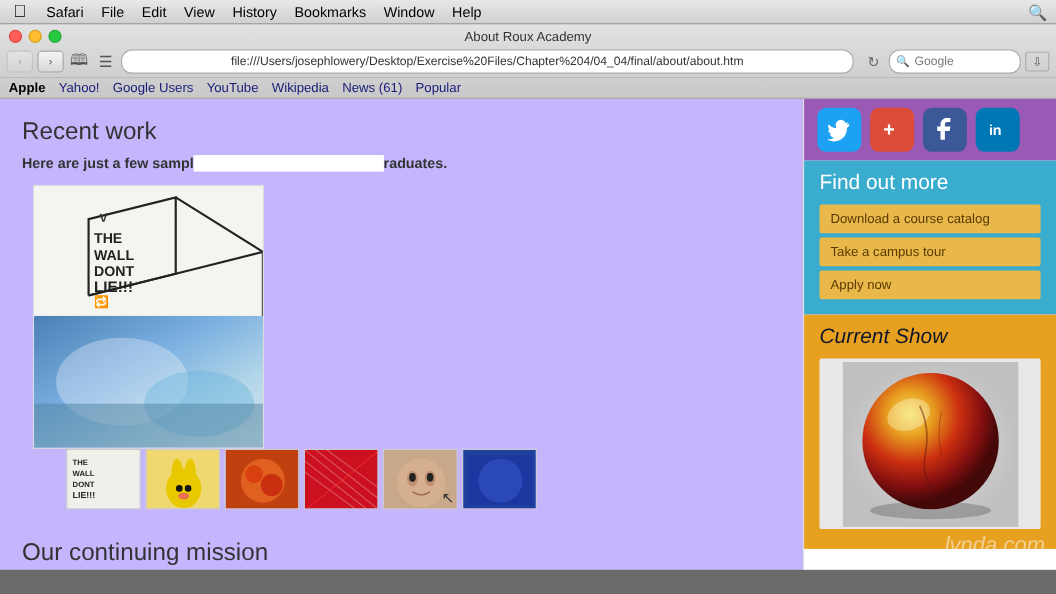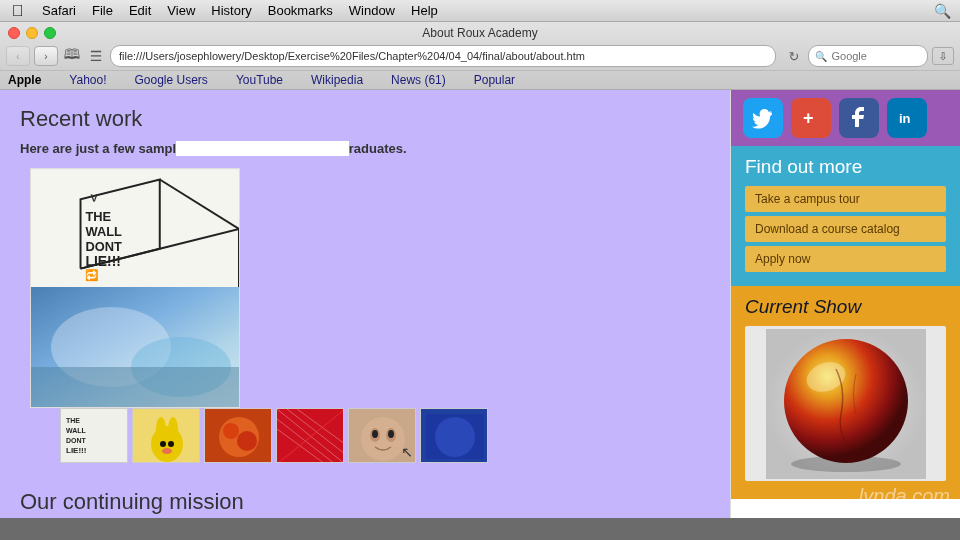--- a/index.html
+++ b/index.html
@@ -148,21 +148,21 @@
       font-size: 14px;
       color: #555;
       cursor: pointer;
     }
 
     
     .bookmarks-bar {
       display: flex;
       align-items: flex-start;
       padding: 2px 8px;
-      gap: 28px;
+      gap: 12px;
       border-top: 1px solid #bbb;
       font-size: 12px;
     }
     .bookmark-item {
       color: #1a1a7a;
       cursor: pointer;
       white-space: nowrap;
     }
     .bookmark-item.bold { font-weight: 600; color: #000; }
 
@@ -404,21 +404,21 @@
     </div>
     <span class="window-title">About Roux Academy</span>
   </div>
 
   <div class="nav-bar">
     <div class="nav-btn disabled">‹</div>
     <div class="nav-btn">›</div>
     <div class="sidebar-icon">🕮</div>
     <div class="sidebar-icon">☰</div>
     <div class="url-bar">
-      <span style="font-size:11px; color:#333; overflow:hidden; white-space:nowrap; text-overflow:ellipsis; display:block; width:100%;">file:///Users/josephlowery/Desktop/Exercise%20Files/Chapter%204/04_04/final/about/about.htm</span>
+      <span style="font-size:11px; color:#333; overflow:hidden; white-space:nowrap; text-overflow:ellipsis; display:block; width:100%;text-align:center;">file:///Users/josephlowery/Desktop/Exercise%20Files/Chapter%204/04_04/final/about/about.htm</span>
     </div>
     <div class="reload-btn">↻</div>
     <div class="search-bar">
       <span style="font-size:10px; color:#888;">🔍</span>
       <input type="text" style="border: none; outline: none; font-size: 11px; width: 70px;" placeholder="Google">
     </div>
     <div class="sidebar-icon" style="font-size:11px; border:1px solid #aaa; border-radius:3px; width:22px; height:18px;">⇩</div>
   </div>
 
   <div class="bookmarks-bar">
@@ -570,22 +570,22 @@
       </div>
       <div class="social-icon social-linkedin">
         <svg width="22" height="22" viewBox="0 0 22 22" fill="white">
           <text x="3" y="16" font-size="13" font-weight="900" fill="white">in</text>
         </svg>
       </div>
     </div>
 
     <div class="find-more">
       <div class="find-more-title">Find out more</div>
+      <button class="find-more-btn">Download a course catalog</button>
       <button class="find-more-btn">Take a campus tour</button>
-      <button class="find-more-btn">Download a course catalog</button>
       <button class="find-more-btn">Apply now</button>
     </div>
 
     <div class="current-show">
       <div class="current-show-title">Current Show</div>
       <div class="show-image">
 
         <svg width="160" height="150" viewBox="0 0 160 150">
           <defs>
             <radialGradient id="ceramicGrad" cx="35%" cy="30%" r="65%">

